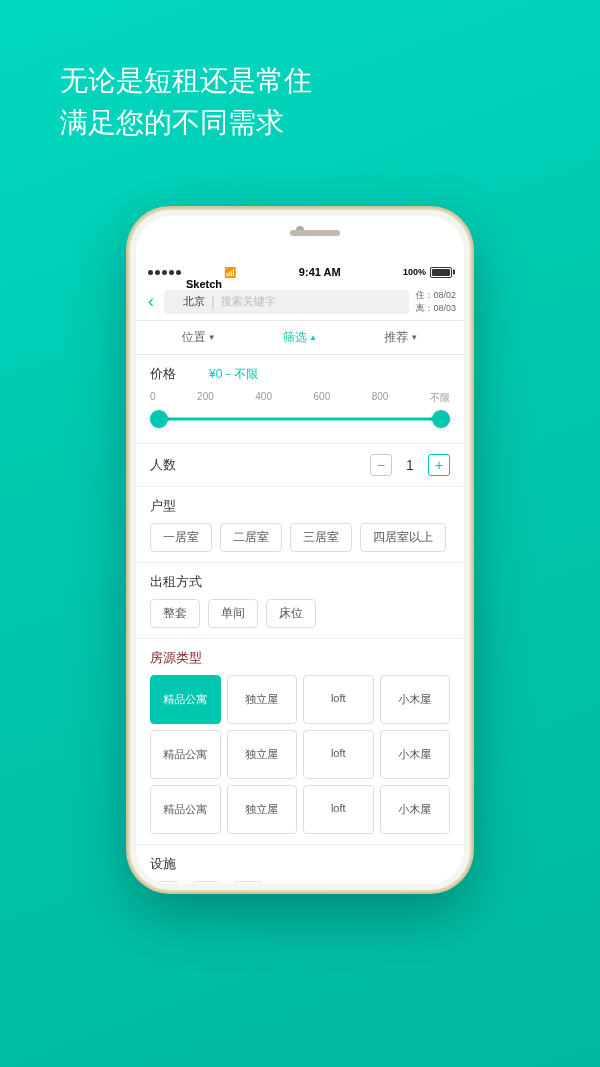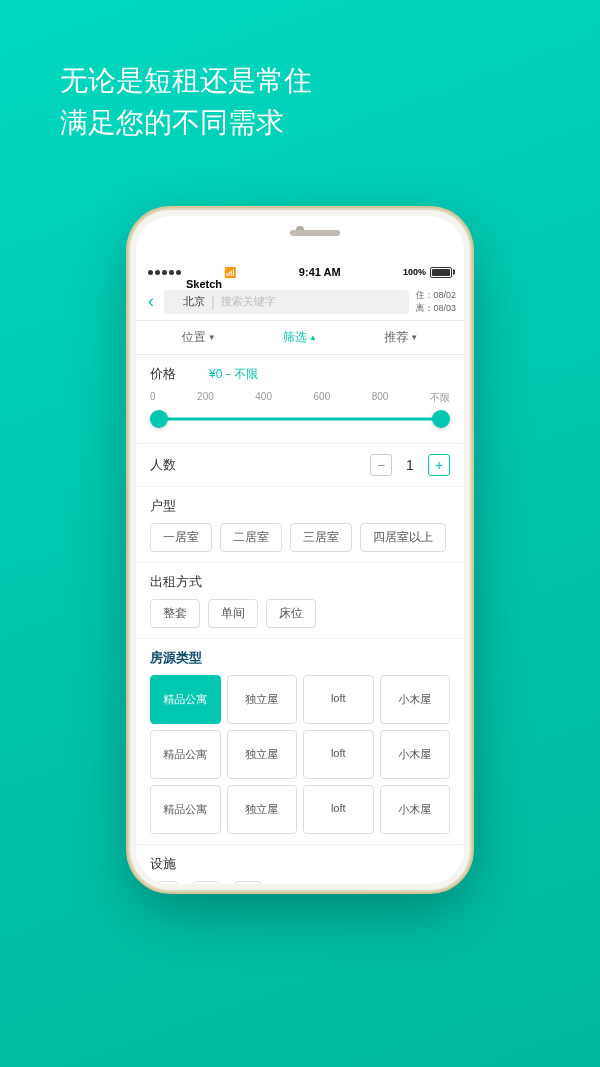--- a/index.html
+++ b/index.html
@@ -333,22 +333,22 @@
     }
 
     
     .source-section {
       padding: 10px 14px;
       border-bottom: 1px solid #f0f0f0;
       background: white;
     }
     .source-title {
       font-size: 13px;
-      color: #0c4a6e;
-      font-weight: 700;
+      color: #7f1d1d;
+      font-weight: 400;
       margin-bottom: 8px;
     }
     .source-grid {
       display: grid;
       grid-template-columns: repeat(4, 1fr);
       gap: 6px;
     }
     .source-tag {
       border: 1px solid #ddd;
       border-radius: 4px;

